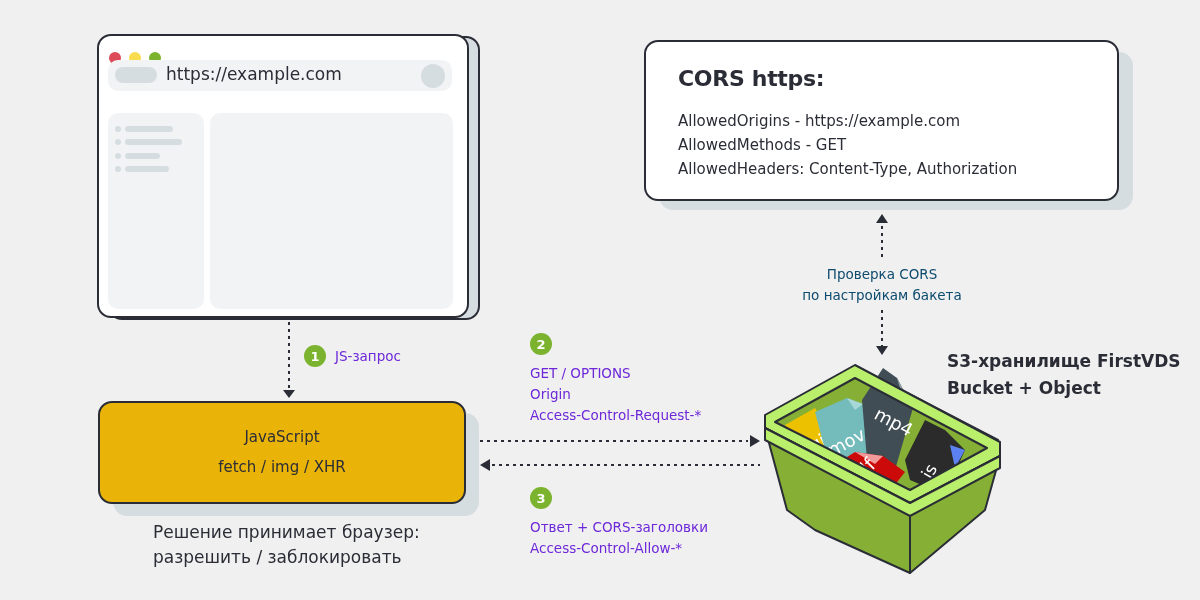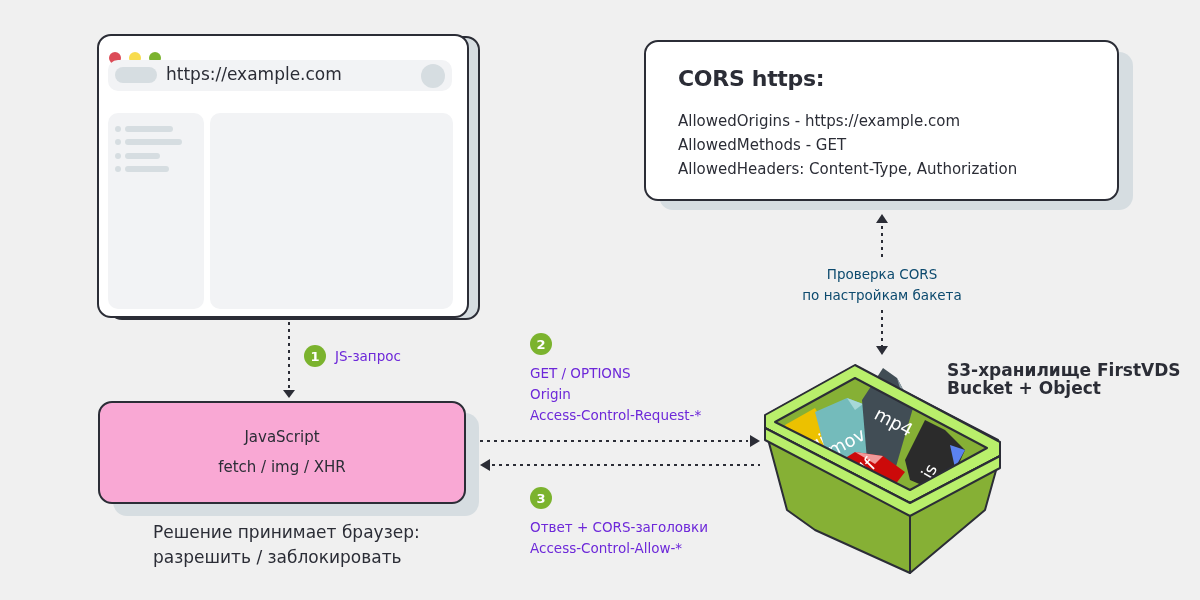--- a/index.html
+++ b/index.html
@@ -58,21 +58,21 @@
   }
   .cors-line { left: 32px; font-size: 15px; color: #2b2d36; }
 
   
   .js-shadow {
     left: 113px; top: 413px; width: 366px; height: 103px;
     background: #d6dde1; border-radius: 14px;
   }
   .js-box {
     left: 98px; top: 401px; width: 368px; height: 103px;
-    background: #f9a8d4; border: 2px solid #2b2d36; border-radius: 14px;
+    background: #eab308; border: 2px solid #2b2d36; border-radius: 14px;
   }
   .js-line { width: 100%; text-align: center; font-size: 15px; color: #2b2d36; }
 
   .decision { left: 153px; font-size: 17px; font-weight: normal; color: #2b2d36; }
 
   
   .badge {
     width: 22px; height: 22px; border-radius: 50%; background: #7bb32e;
     color: #fff; font-size: 13px; font-weight: bold;
     display: flex; align-items: center; justify-content: center;
@@ -152,21 +152,21 @@
 <div class="abs label" style="left:530px;top:384px">Origin</div>
 <div class="abs label" style="left:530px;top:405px">Access-Control-Request-*</div>
 
 <div class="abs badge" style="left:530px;top:487px">3</div>
 <div class="abs label" style="left:530px;top:517px">Ответ + CORS-заголовки</div>
 <div class="abs label" style="left:530px;top:538px">Access-Control-Allow-*</div>
 
 <div class="abs label-center" style="left:782px;top:264px;width:200px">Проверка CORS</div>
 <div class="abs label-center" style="left:782px;top:285px;width:200px">по настройкам бакета</div>
 
-<div class="abs s3-title" style="top:360px">S3-хранилище FirstVDS</div>
+<div class="abs s3-title" style="top:351px">S3-хранилище FirstVDS</div>
 <div class="abs s3-title" style="top:378px">Bucket + Object</div>
 
 <svg class="abs" style="left:755px;top:360px" width="260" height="215" viewBox="0 0 260 215">
 
   <polygon points="15,53 100,6 243,80 243,95 155,140 15,68" fill="#86b035" stroke="#2b2d36" stroke-width="2" stroke-linejoin="round"></polygon>
 
   <g>
     <polygon points="30,65 60,48 90,100 60,118" fill="#ecc100"></polygon>
     <text x="58" y="92" fill="#fff" font-family="DejaVu Sans, sans-serif" font-size="18" transform="rotate(-28 58 92)">gif</text>
   </g>

